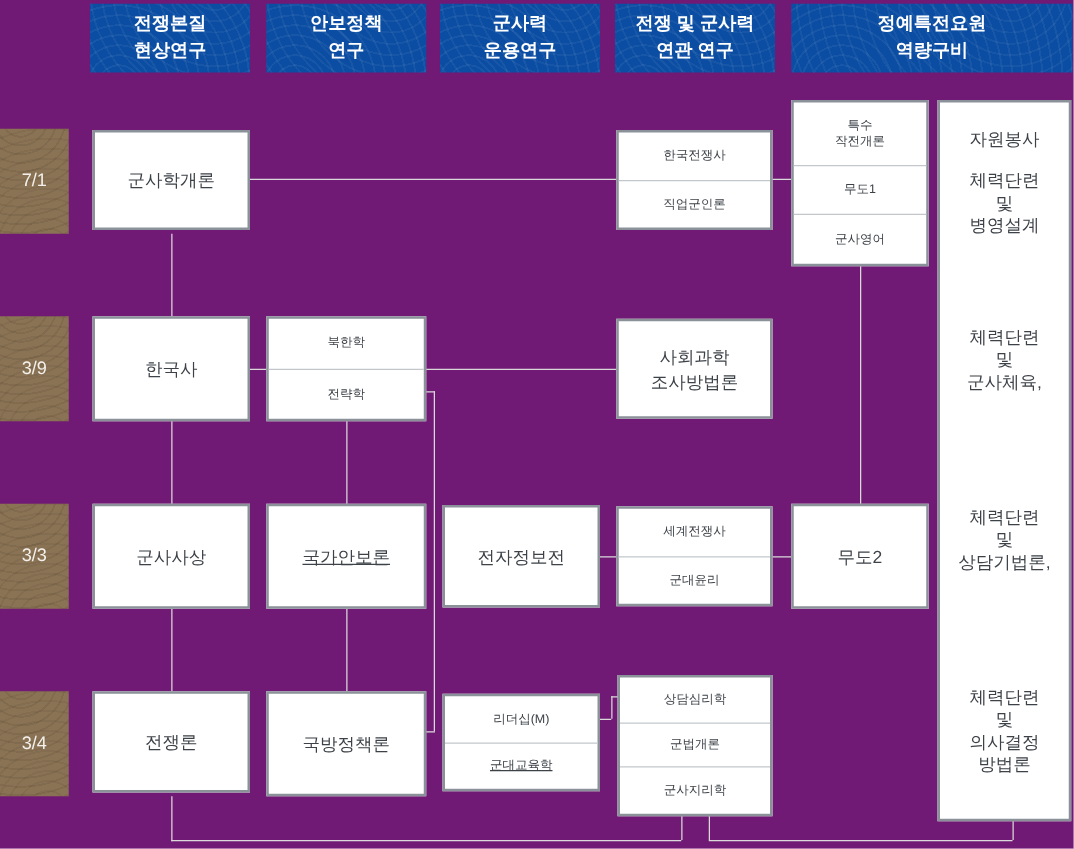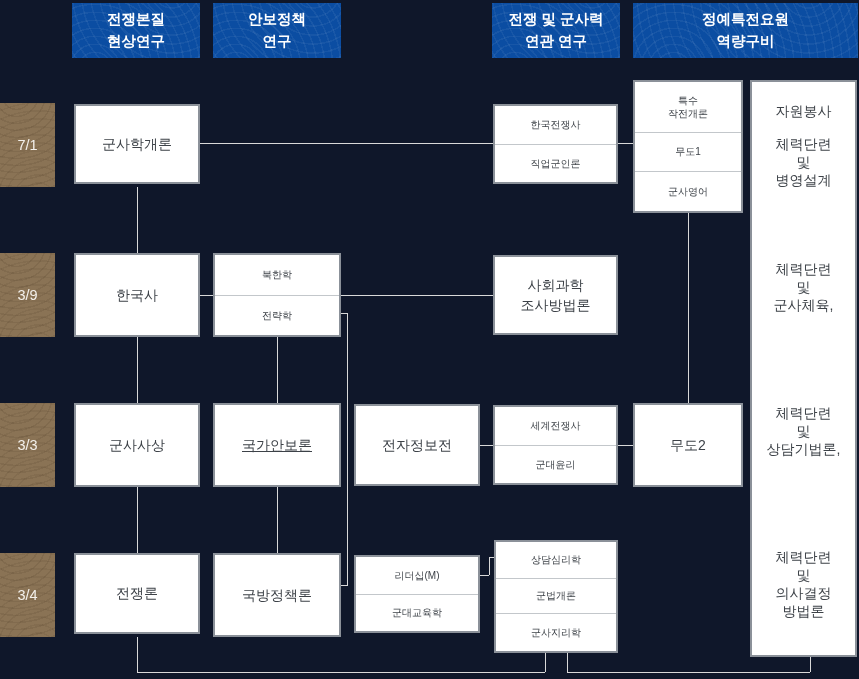--- a/index.html
+++ b/index.html
@@ -1,17 +1,17 @@
 <!DOCTYPE html>
 <html><head>
 <meta charset="utf-8">
 <style>
   html,body{margin:0;padding:0;background:#ffffff;}
   .canvas{
-    position:relative;width:859px;height:679px;background:#0f172a;
+    position:relative;width:859px;height:679px;background:#701a75;
     font-family:"Liberation Sans","DejaVu Sans",sans-serif;color:#3d4248;
     overflow:hidden;
   }
   
   .hdr{
     position:absolute;top:3px;height:55px;
     background-color:#0b4da2;
     background-image:
       repeating-radial-gradient(circle at 18% 120%, rgba(255,255,255,0.055) 0 1.5px, transparent 1.5px 8px),
       repeating-radial-gradient(circle at 78% -25%, rgba(255,255,255,0.05) 0 1.5px, transparent 1.5px 9px);
@@ -51,20 +51,24 @@
 
 <div class="canvas">
 
   <div class="hdr" style="left:72px;width:128px;">
       <span>전쟁본질
 현상연구</span>
     </div>
   <div class="hdr" style="left:213px;width:128px;">
       <span>안보정책
 연구</span>
+    </div>
+  <div class="hdr" style="left:352px;width:128px;">
+      <span>군사력
+운용연구</span>
     </div>
   <div class="hdr" style="left:492px;width:128px;">
       <span>전쟁 및 군사력
 연관 연구</span>
     </div>
   <div class="hdr" style="left:633px;width:225px;">
       <span>정예특전요원
 역량구비</span>
     </div>
 
@@ -187,21 +191,21 @@
   <div class="box" style="left:74px;top:553px;width:126px;height:81px;">
       <span>전쟁론</span>
     </div>
   <div class="box" style="left:213px;top:553px;width:128px;height:84px;">
       <span>국방정책론</span>
     </div>
   <div class="mbox" style="left:354px;top:555px;width:126px;height:78px;">
     <div class="cell" style="height:37px;">
         <span>리더십(M)</span>
       </div>
-    <div class="cell" style="height:37px;">
+    <div class="cell" style="height:37px;text-decoration:underline;">
         <span>군대교육학</span>
       </div>
   </div>
   <div class="mbox" style="left:494px;top:540px;width:124px;height:113px;">
     <div class="cell" style="height:37px;">
         <span>상담심리학</span>
       </div>
     <div class="cell" style="height:34px;">
         <span>군법개론</span>
       </div>

